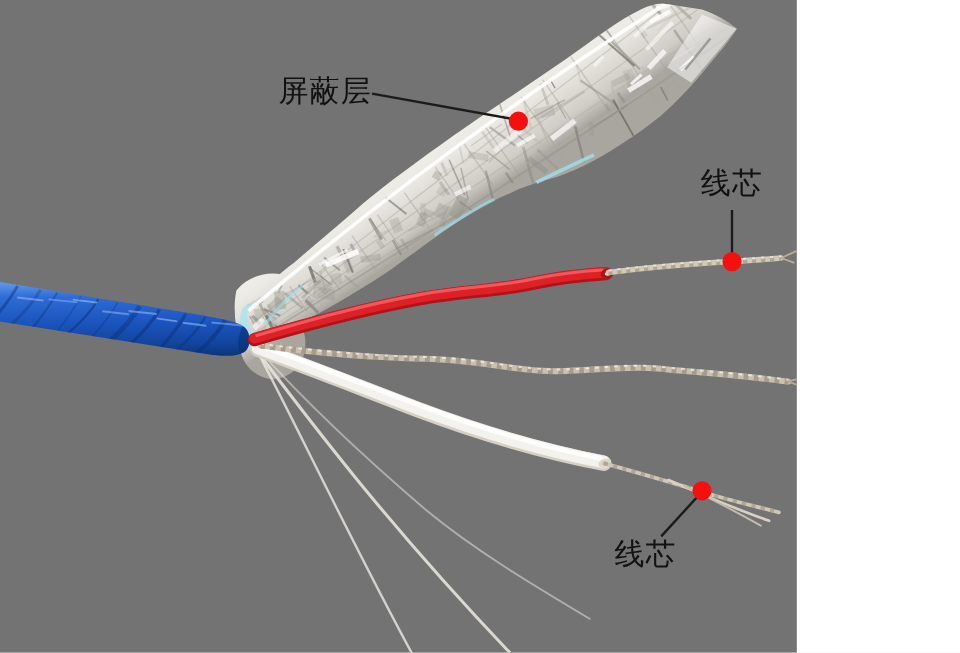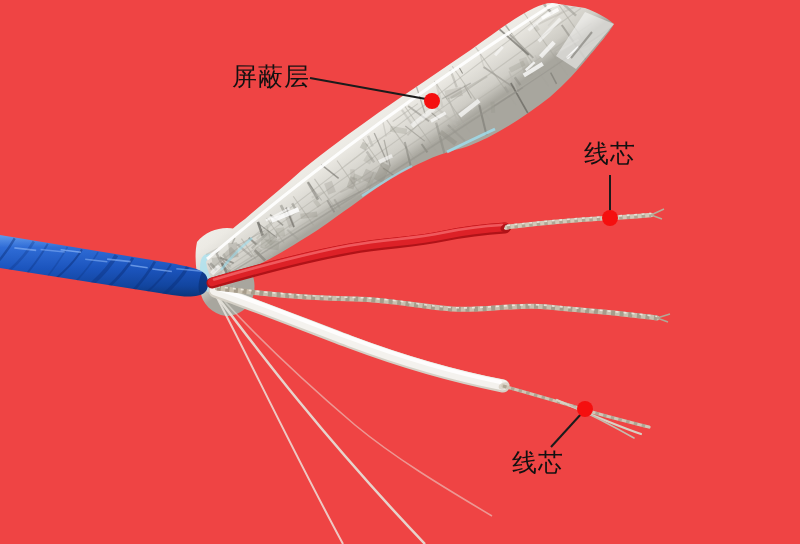--- a/index.html
+++ b/index.html
@@ -1,17 +1,17 @@
 <!DOCTYPE html>
 <html><head>
 <meta charset="utf-8">
 <style>
   html,body{margin:0;padding:0;background:#fff;}
   .stage{
-    position:relative;width:800px;height:544px;background:#ef4444;overflow:hidden;
+    position:relative;width:664px;height:544px;background:#737373;overflow:hidden;
     font-family:"Liberation Sans","DejaVu Sans",sans-serif;
   }
   .stage svg{position:absolute;left:0;top:0;}
   .label{
     position:absolute;color:#111111;font-size:25px;line-height:1.15;
     font-weight:500;white-space:nowrap;letter-spacing:1px;
   }
 </style>
 </head>
 <body>

